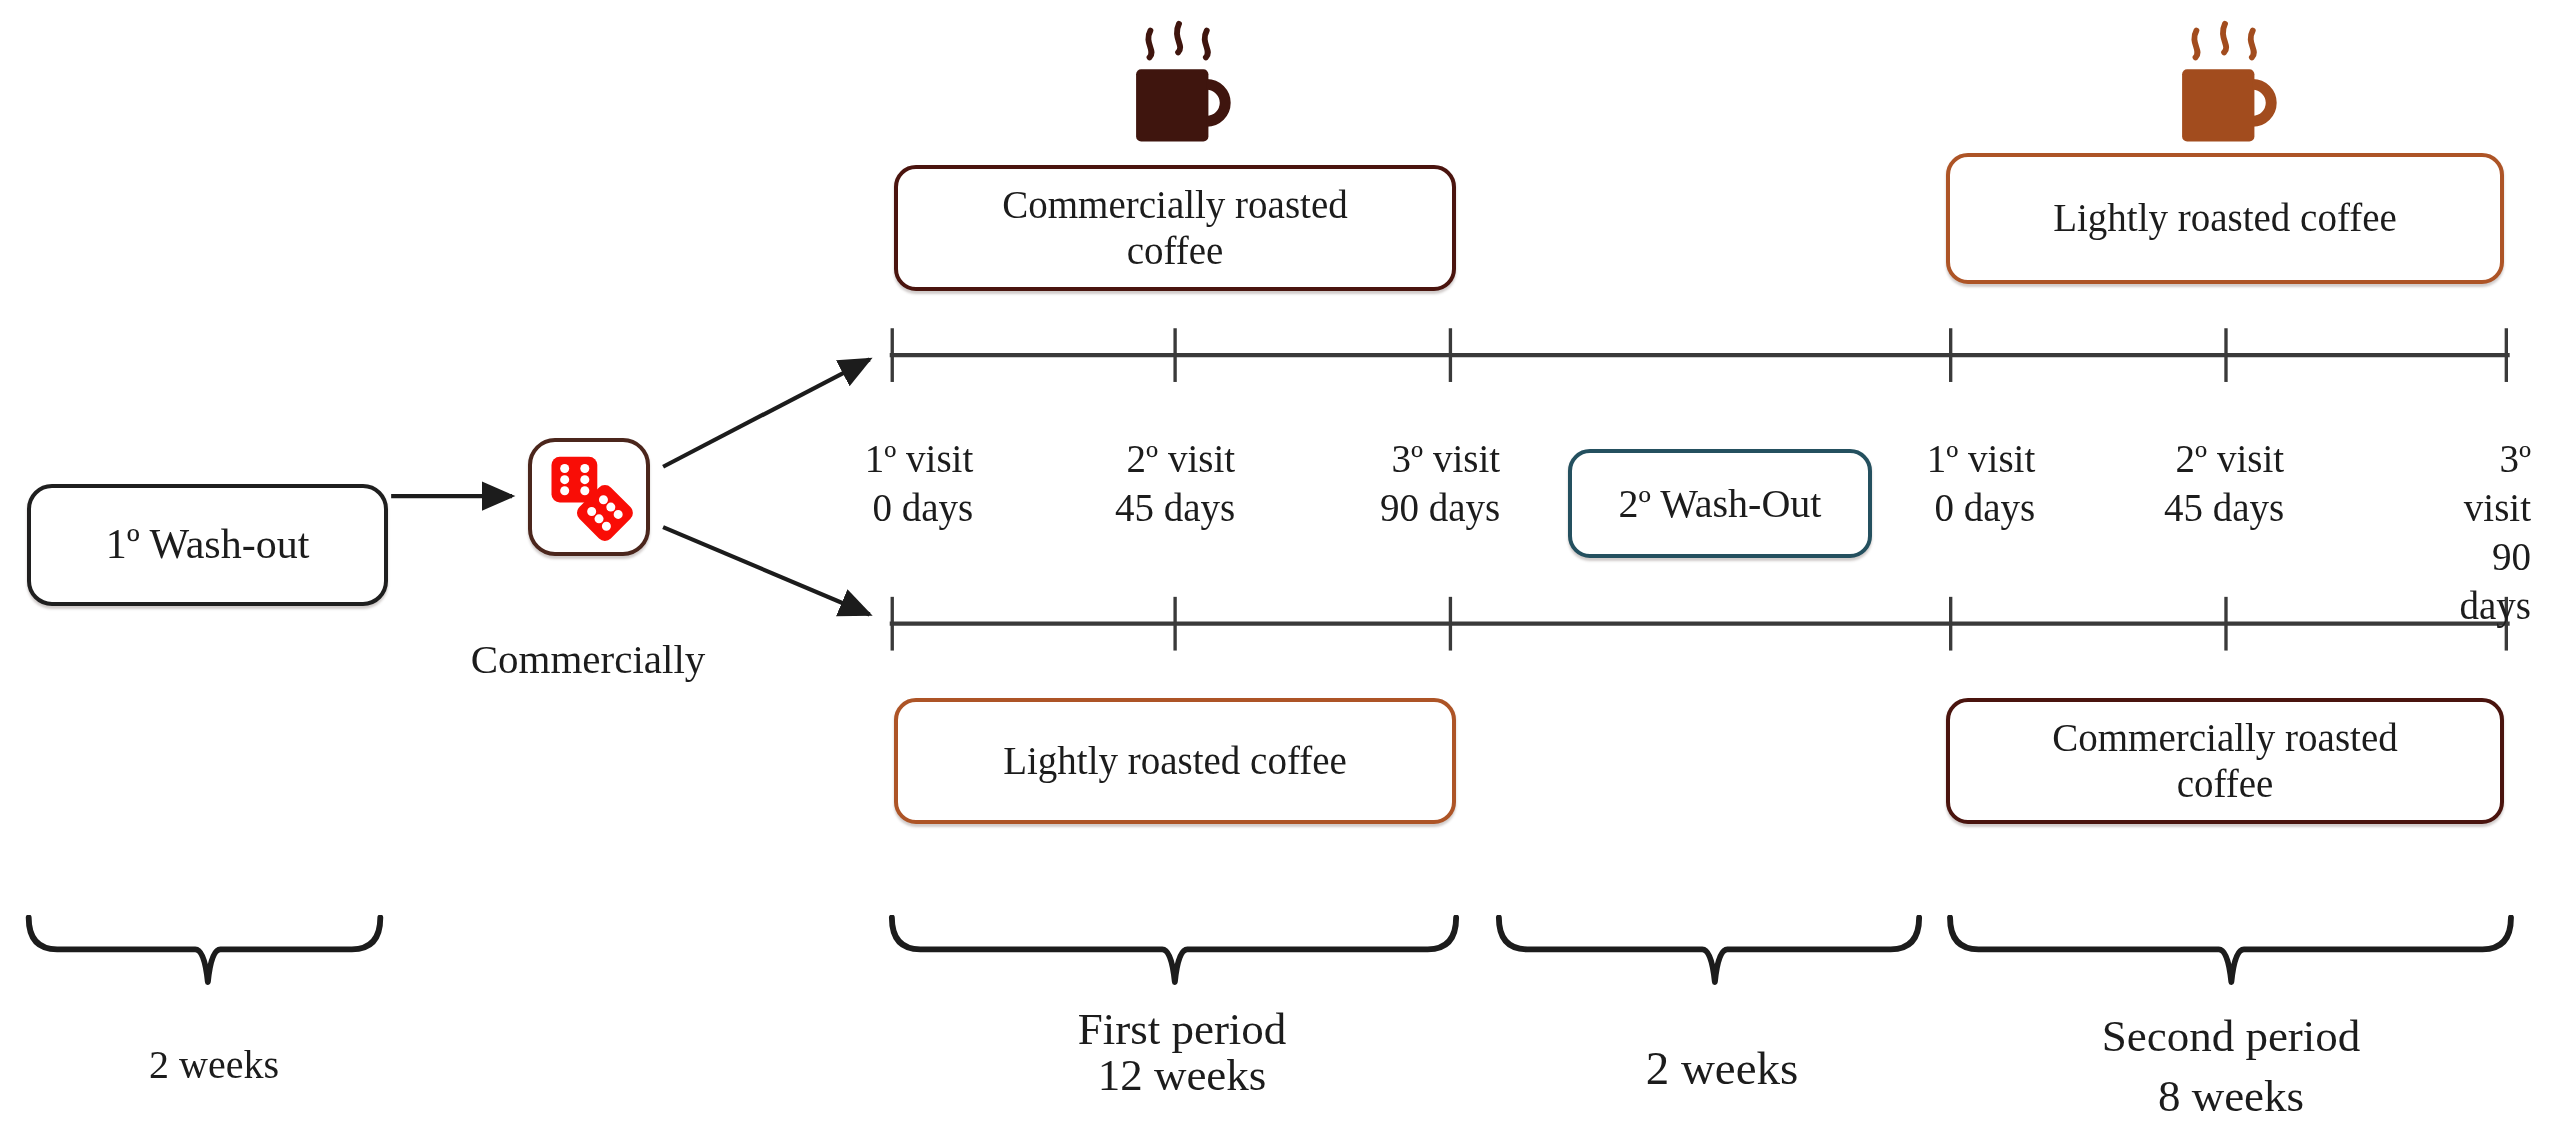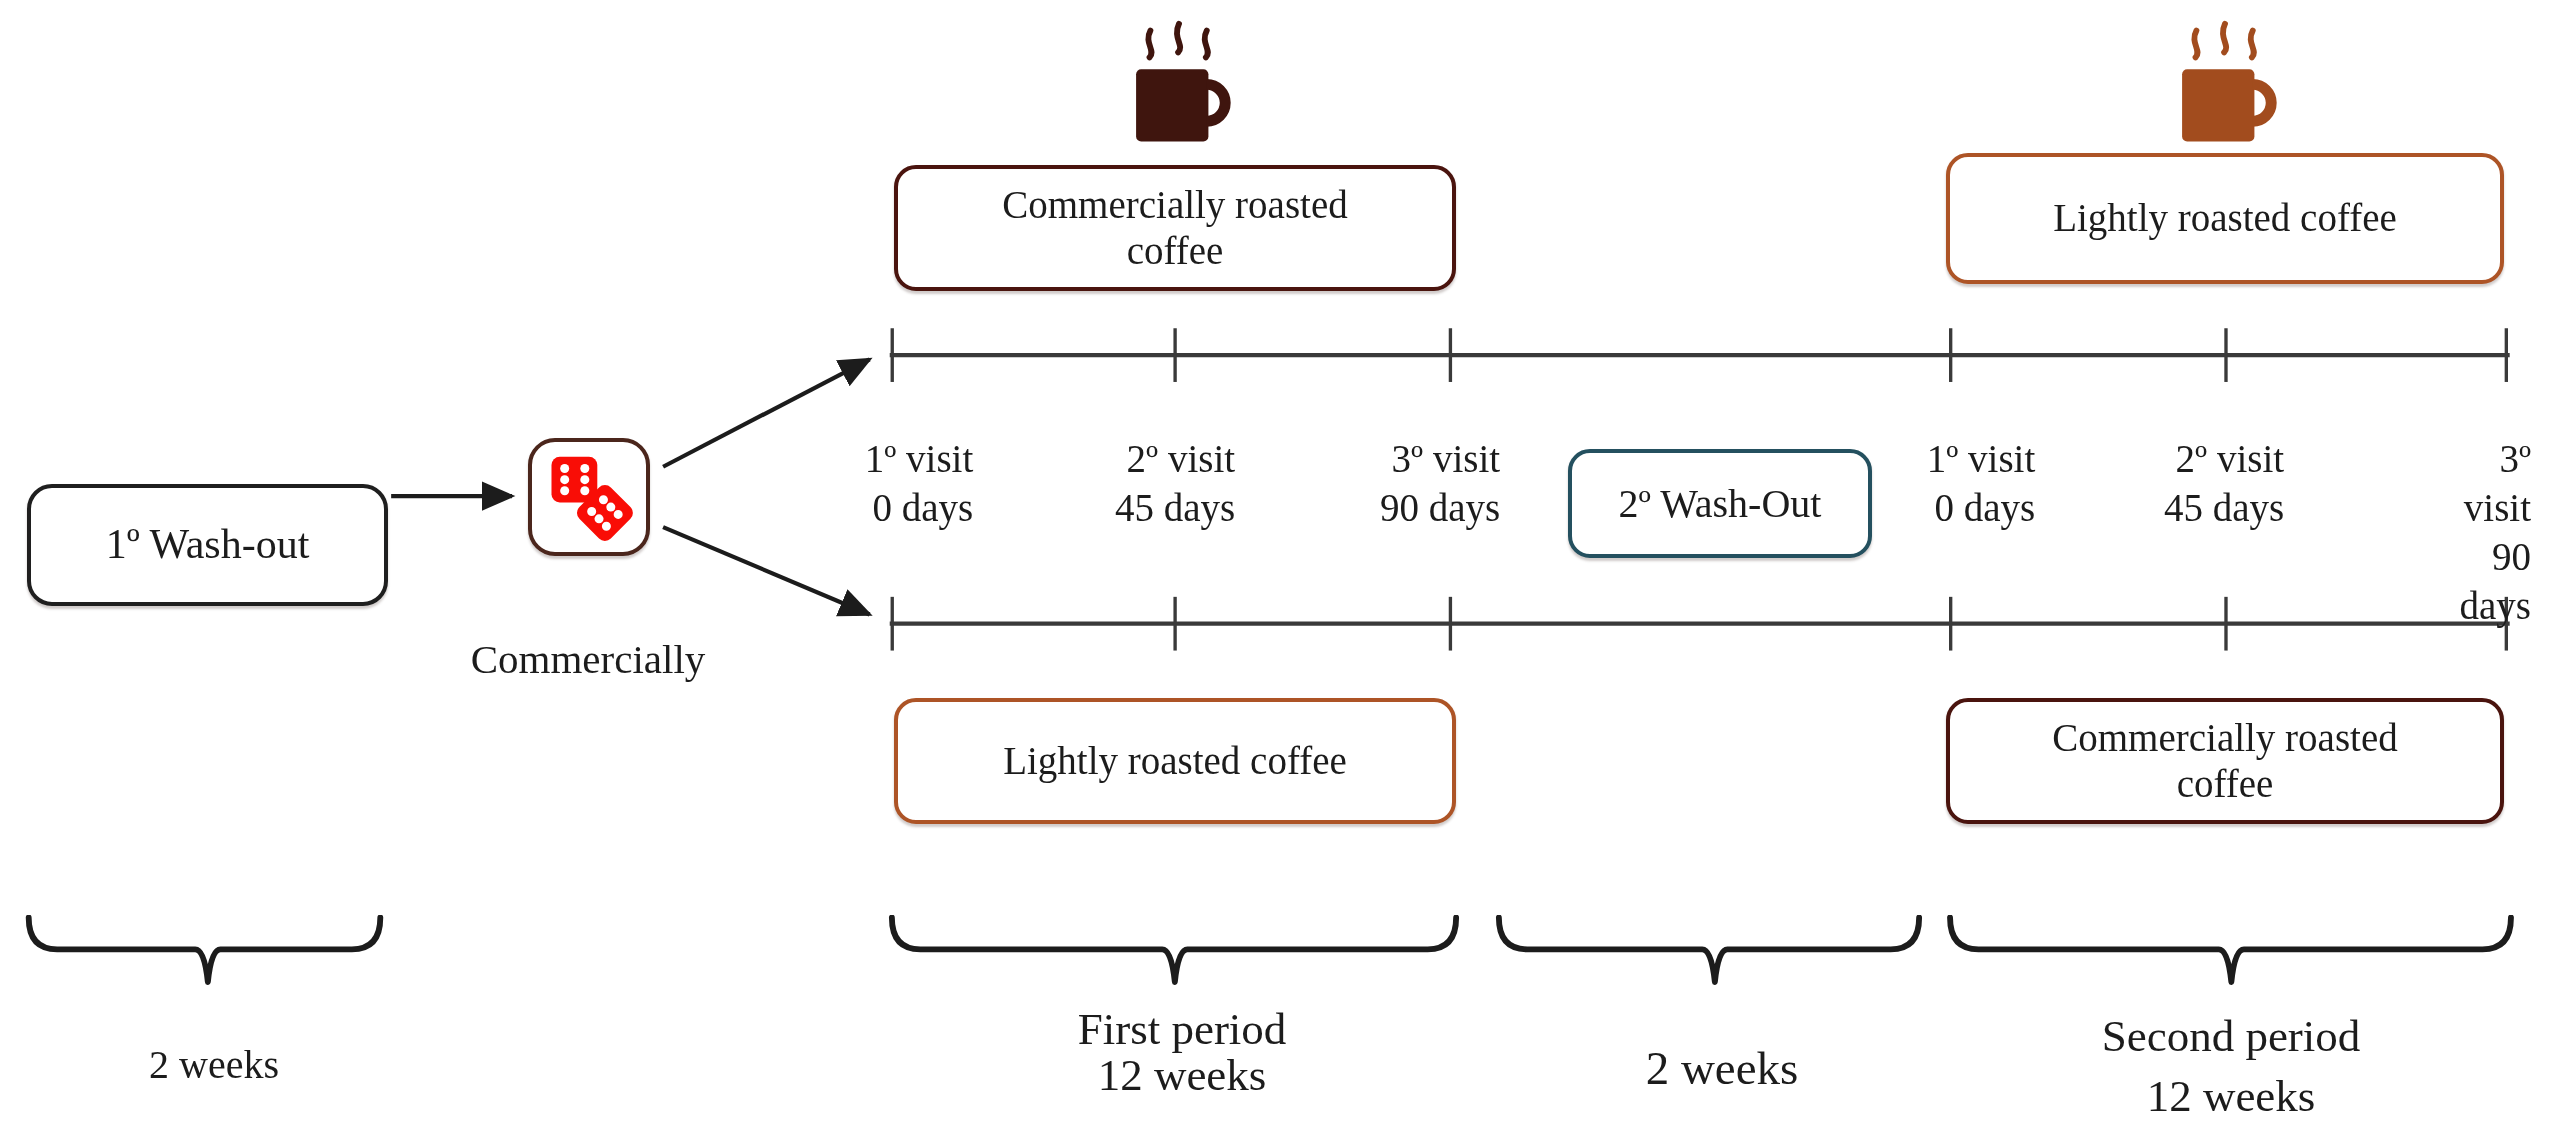--- a/index.html
+++ b/index.html
@@ -173,14 +173,14 @@
 </svg>
 <svg class="abs" style="left:1946px;top:915px;" width="569" height="72" viewBox="0 0 678 86">
   <path d="M4,3 Q4,41 38,41 L325,41 Q336,41 340,80 Q344,41 355,41 L640,41 Q674,41 674,3" fill="none" stroke="#1c1c1c" stroke-width="7" stroke-linecap="round" stroke-linejoin="round"></path>
 </svg>
 
 <div class="duration dur-1">2 weeks</div>
 <div class="duration dur-first">First period
 12 weeks</div>
 <div class="duration dur-mid">2 weeks</div>
 <div class="duration dur-second">Second period
-12 weeks</div>
+8 weeks</div>
 
 
 </body></html>

